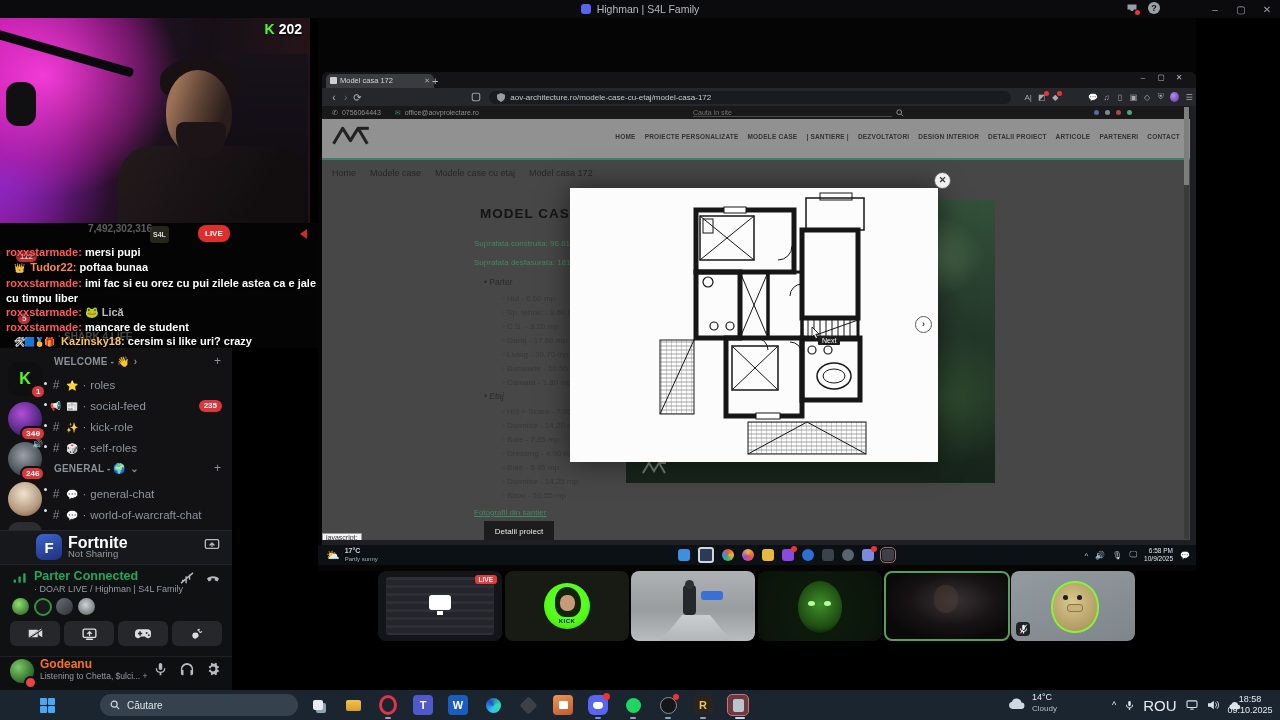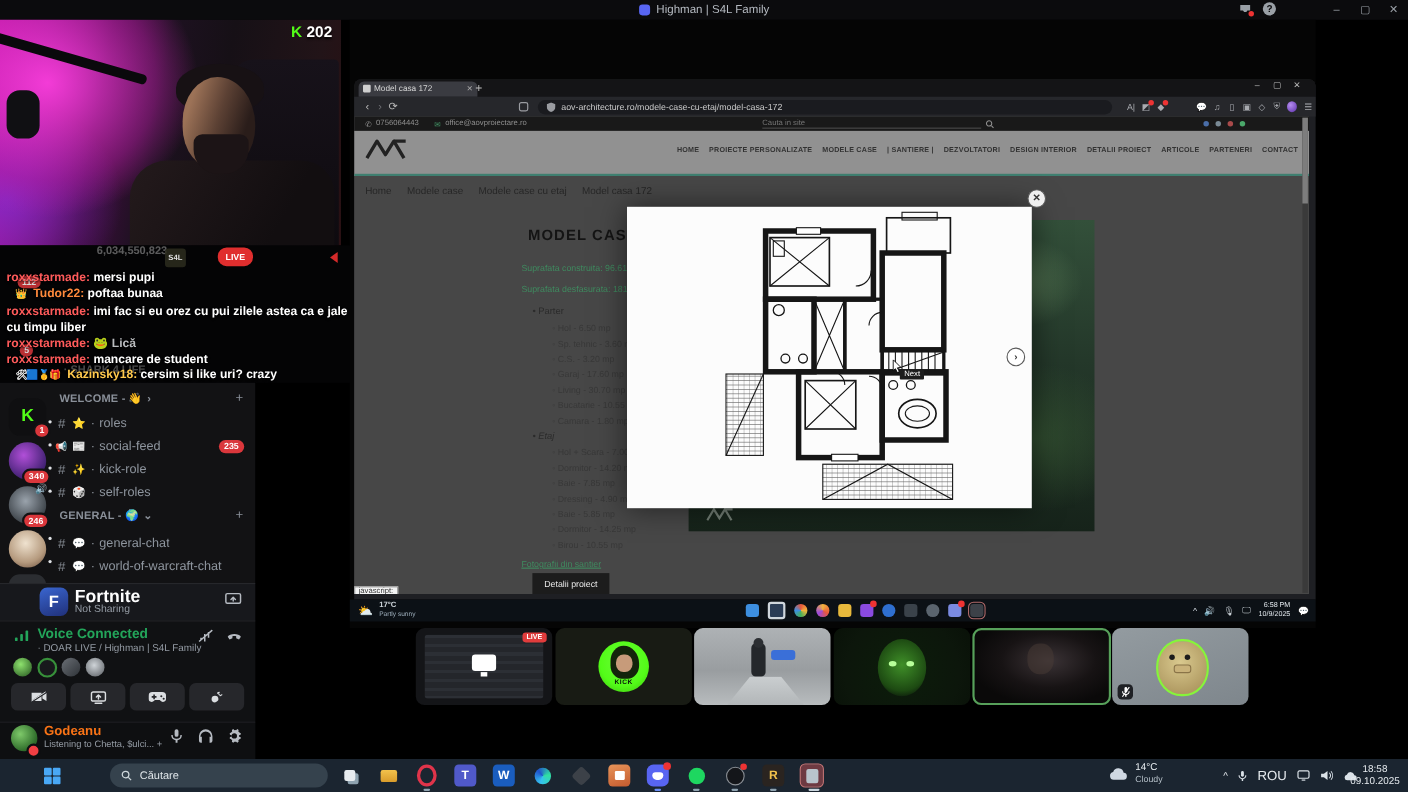--- a/index.html
+++ b/index.html
@@ -161,21 +161,21 @@
   <div class="ab p-body"></div>
   <div class="ab p-head"></div>
   <div class="ab p-beard"></div>
   <div class="ab cam-counter flex">
     <span class="kick-k">K</span>
     <span class="cam-num">202</span>
   </div>
 </div>
 
 <div class="ab chatwrap">
-  <span class="ab faintnum" style="left:88px;top:-2px;">6,034,550,823</span>
+  <span class="ab faintnum" style="left:88px;top:-2px;">7,492,302,316</span>
   <span class="ab s4lchip" style="left:150px;top:3px;">S4L</span>
   <span class="ab livepill" style="left:198px;top:2px;">LIVE</span>
   <div class="ab redtri" style="left:300px;top:6px;"></div>
   <span class="ab railpill" style="left:16px;top:28px;opacity:.85;">112</span>
   <span class="ab railpill" style="left:18px;top:90px;opacity:.85;">5</span>
 
   <div class="cline" style="top:22px;">
     <span class="un-red">roxxstarmade:</span>
     <span class="ctext">mersi pupi</span>
   </div>
@@ -299,21 +299,21 @@
 <div class="ab vpanel">
   <span class="ab" style="left:12px;top:6px;">
     <svg width="16" height="14" viewBox="0 0 20 16">
         <g fill="#23a55a">
           <rect x="2" y="10" width="3" height="4" rx="1"></rect>
           <rect x="8" y="6" width="3" height="8" rx="1"></rect>
           <rect x="14" y="2" width="3" height="12" rx="1"></rect>
         </g>
       </svg>
   </span>
-  <span class="ab vtitle" style="left:34px;top:4px;">Voice Connected</span>
+  <span class="ab vtitle" style="left:34px;top:4px;">Parter Connected</span>
   <span class="ab" style="left:180px;top:7px;">
     <svg width="14" height="12" viewBox="0 0 16 14" stroke="#b5bac1" stroke-width="1.6" fill="none">
         <path d="M1 13L15 1M3 9v2m4-6v8m4-10v6"></path>
       </svg>
   </span>
   <span class="ab" style="left:206px;top:7px;">
     <svg width="14" height="12" viewBox="0 0 16 14" fill="#b5bac1">
         <path d="M8 5c3 0 6 1 7 3l-2 3-3-1.5V7.5C9.4 7.2 6.6 7.2 6 7.5v2L3 11 1 8c1-2 4-3 7-3z"></path>
       </svg>
   </span>
@@ -696,21 +696,21 @@
   </div>
 </div>
 <div class="ab flex" style="left:1112px;top:690px;height:30px;gap:9px;">
   <span class="traytxt">^</span>
   <span>
     <svg width="9" height="11" viewBox="0 0 14 16" fill="#dbe2e8">
         <rect x="5" y="1" width="4" height="8" rx="2"></rect>
         <path d="M3 7a4 4 0 008 0h1.5a5.5 5.5 0 01-4.5 5.4V15h-2v-2.6A5.5 5.5 0 011.5 7z"></path>
       </svg>
   </span>
-  <span class="traytxt" style="font-size:12px;">ROU</span>
+  <span class="traytxt" style="font-size:15px;">ROU</span>
   <span>
     <svg width="12" height="10" viewBox="0 0 14 12" fill="none" stroke="#dbe2e8" stroke-width="1.3">
         <rect x="1" y="1" width="12" height="8" rx="1.5"></rect>
         <path d="M5 11h4"></path>
       </svg>
   </span>
   <span>
     <svg width="12" height="10" viewBox="0 0 14 12" fill="#dbe2e8">
         <path d="M1 4h3l4-3v10L4 8H1z"></path>
         <path d="M10 3a4.5 4.5 0 010 6M11.8 1.4a7 7 0 010 9.2" stroke="#dbe2e8" stroke-width="1.1" fill="none"></path>

